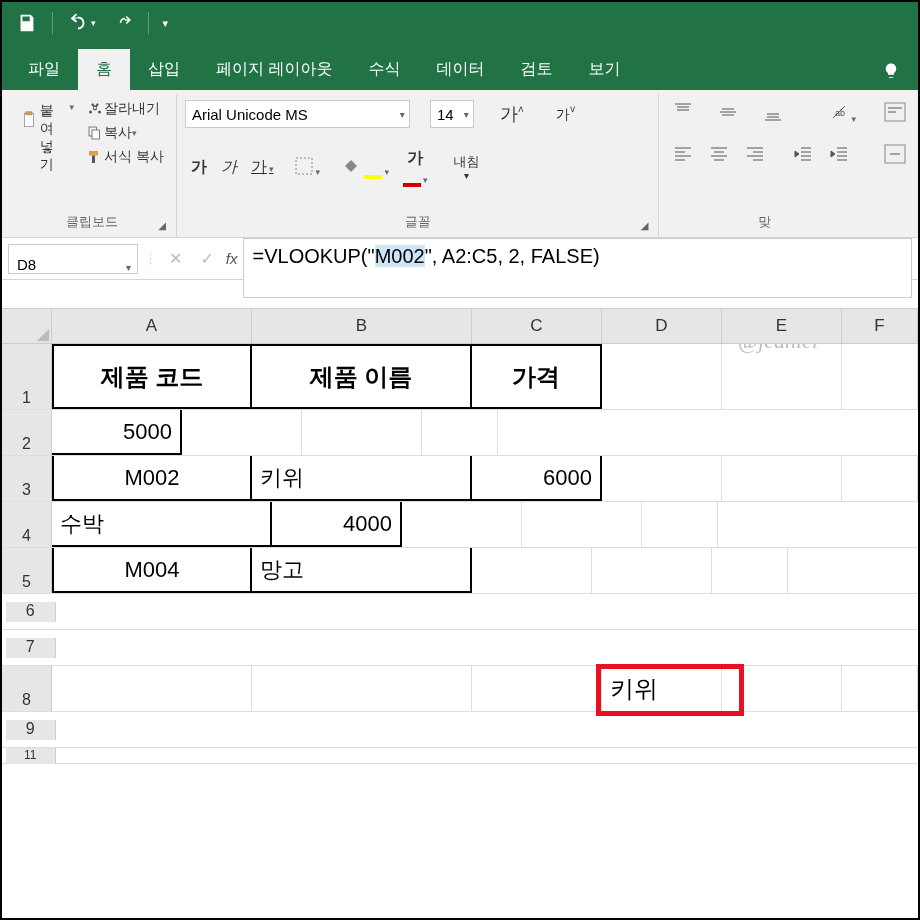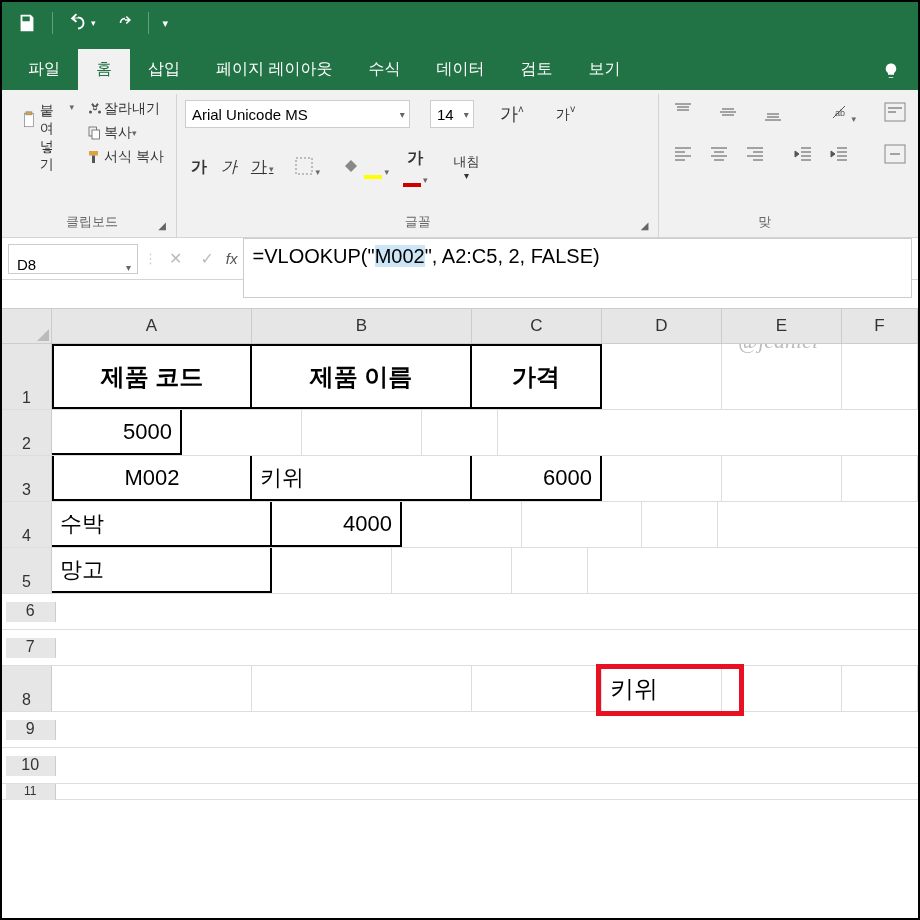--- a/index.html
+++ b/index.html
@@ -544,20 +544,21 @@
       <div class="row-h">4</div>
       <div class="cell col-B tbl-bottom tbl-right">수박</div>
       <div class="cell col-C tbl-bottom tbl-right">4000</div>
       <div class="cell col-D"></div>
       <div class="cell col-E"></div>
       <div class="cell col-F"></div>
     </div>
 
     <div class="grid-row data-row">
       <div class="row-h">5</div>
+      <div class="cell col-A tbl-left tbl-bottom tbl-right">M004</div>
       <div class="cell col-B tbl-bottom tbl-right">망고</div>
       <div class="cell col-D"></div>
       <div class="cell col-E"></div>
       <div class="cell col-F"></div>
     </div>
 
     <div class="grid-row small-row">
       <div class="row-h">6</div>
       <div class="cell col-A"></div>
       <div class="cell col-B"></div>
@@ -586,29 +587,20 @@
     </div>
     <div class="grid-row small-row">
       <div class="row-h">9</div>
       <div class="cell col-A"></div>
       <div class="cell col-B"></div>
       <div class="cell col-C"></div>
       <div class="cell col-D"></div>
       <div class="cell col-E"></div>
       <div class="cell col-F"></div>
     </div>
-    <div class="grid-row small-row">
-      <div class="row-h">10</div>
-      <div class="cell col-A"></div>
-      <div class="cell col-B"></div>
-      <div class="cell col-C"></div>
-      <div class="cell col-D"></div>
-      <div class="cell col-E"></div>
-      <div class="cell col-F"></div>
-    </div>
     <div class="grid-row small-row" style="height:16px">
       <div class="row-h" style="font-size:12px">11</div>
       <div class="cell col-A"></div>
       <div class="cell col-B"></div>
       <div class="cell col-C"></div>
       <div class="cell col-D"></div>
       <div class="cell col-E"></div>
       <div class="cell col-F"></div>
     </div>
   </div>

